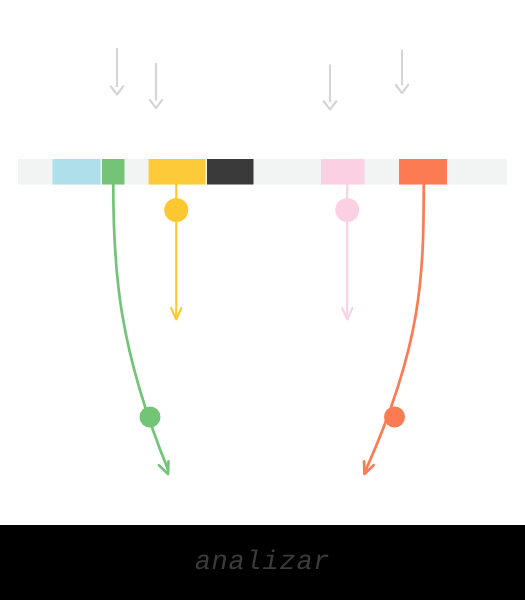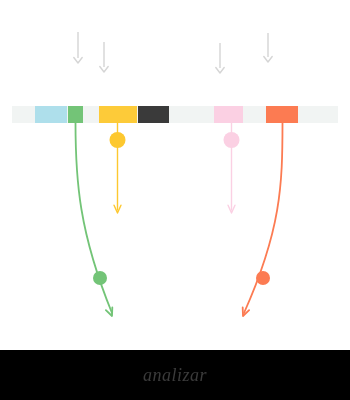--- a/index.html
+++ b/index.html
@@ -36,21 +36,21 @@
     background: #000000;
   }
   .footer-label {
     position: absolute;
     left: 0;
     top: 350px;
     width: 350px;
     height: 34px;
     line-height: 50px;
     text-align: center;
-    font-family: Liberation Serif, serif;
+    font-family: Liberation Mono, monospace;
     font-style: italic;
     font-size: 18px;
     color: #3b3b3b;
     letter-spacing: 0.5px;
     user-select: none;
   }
 </style>
 </head>
 <body>
 

